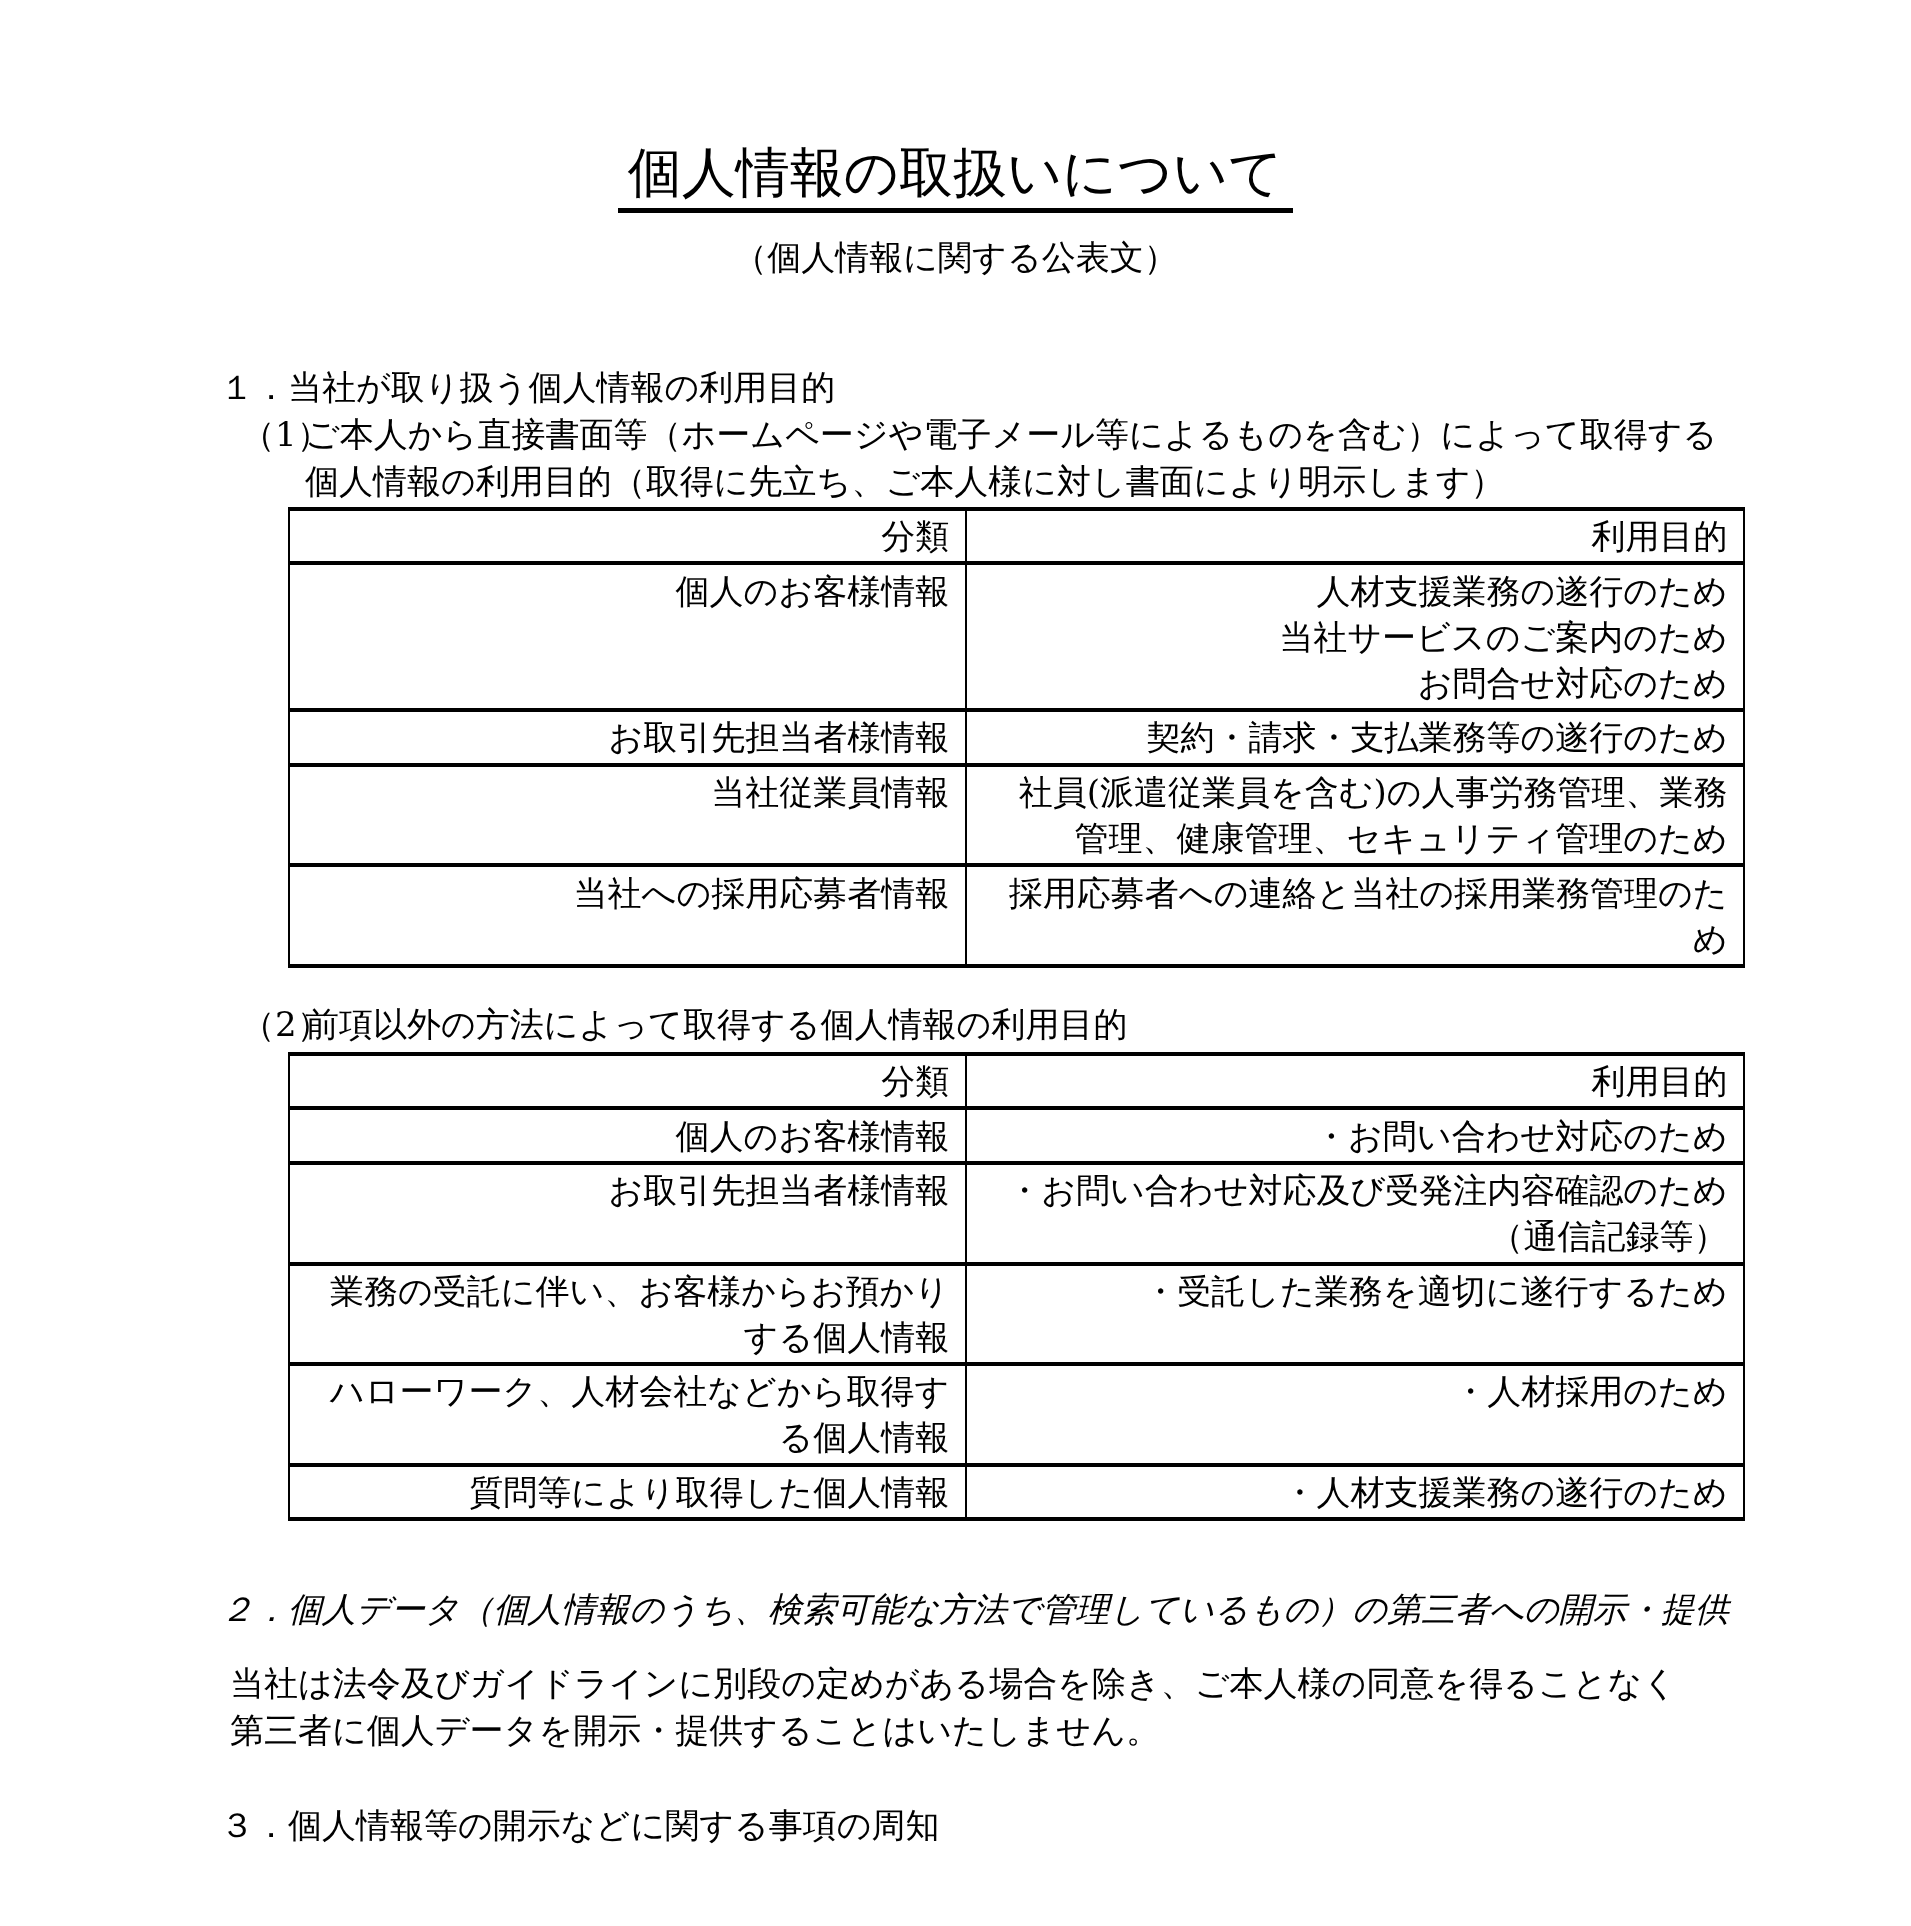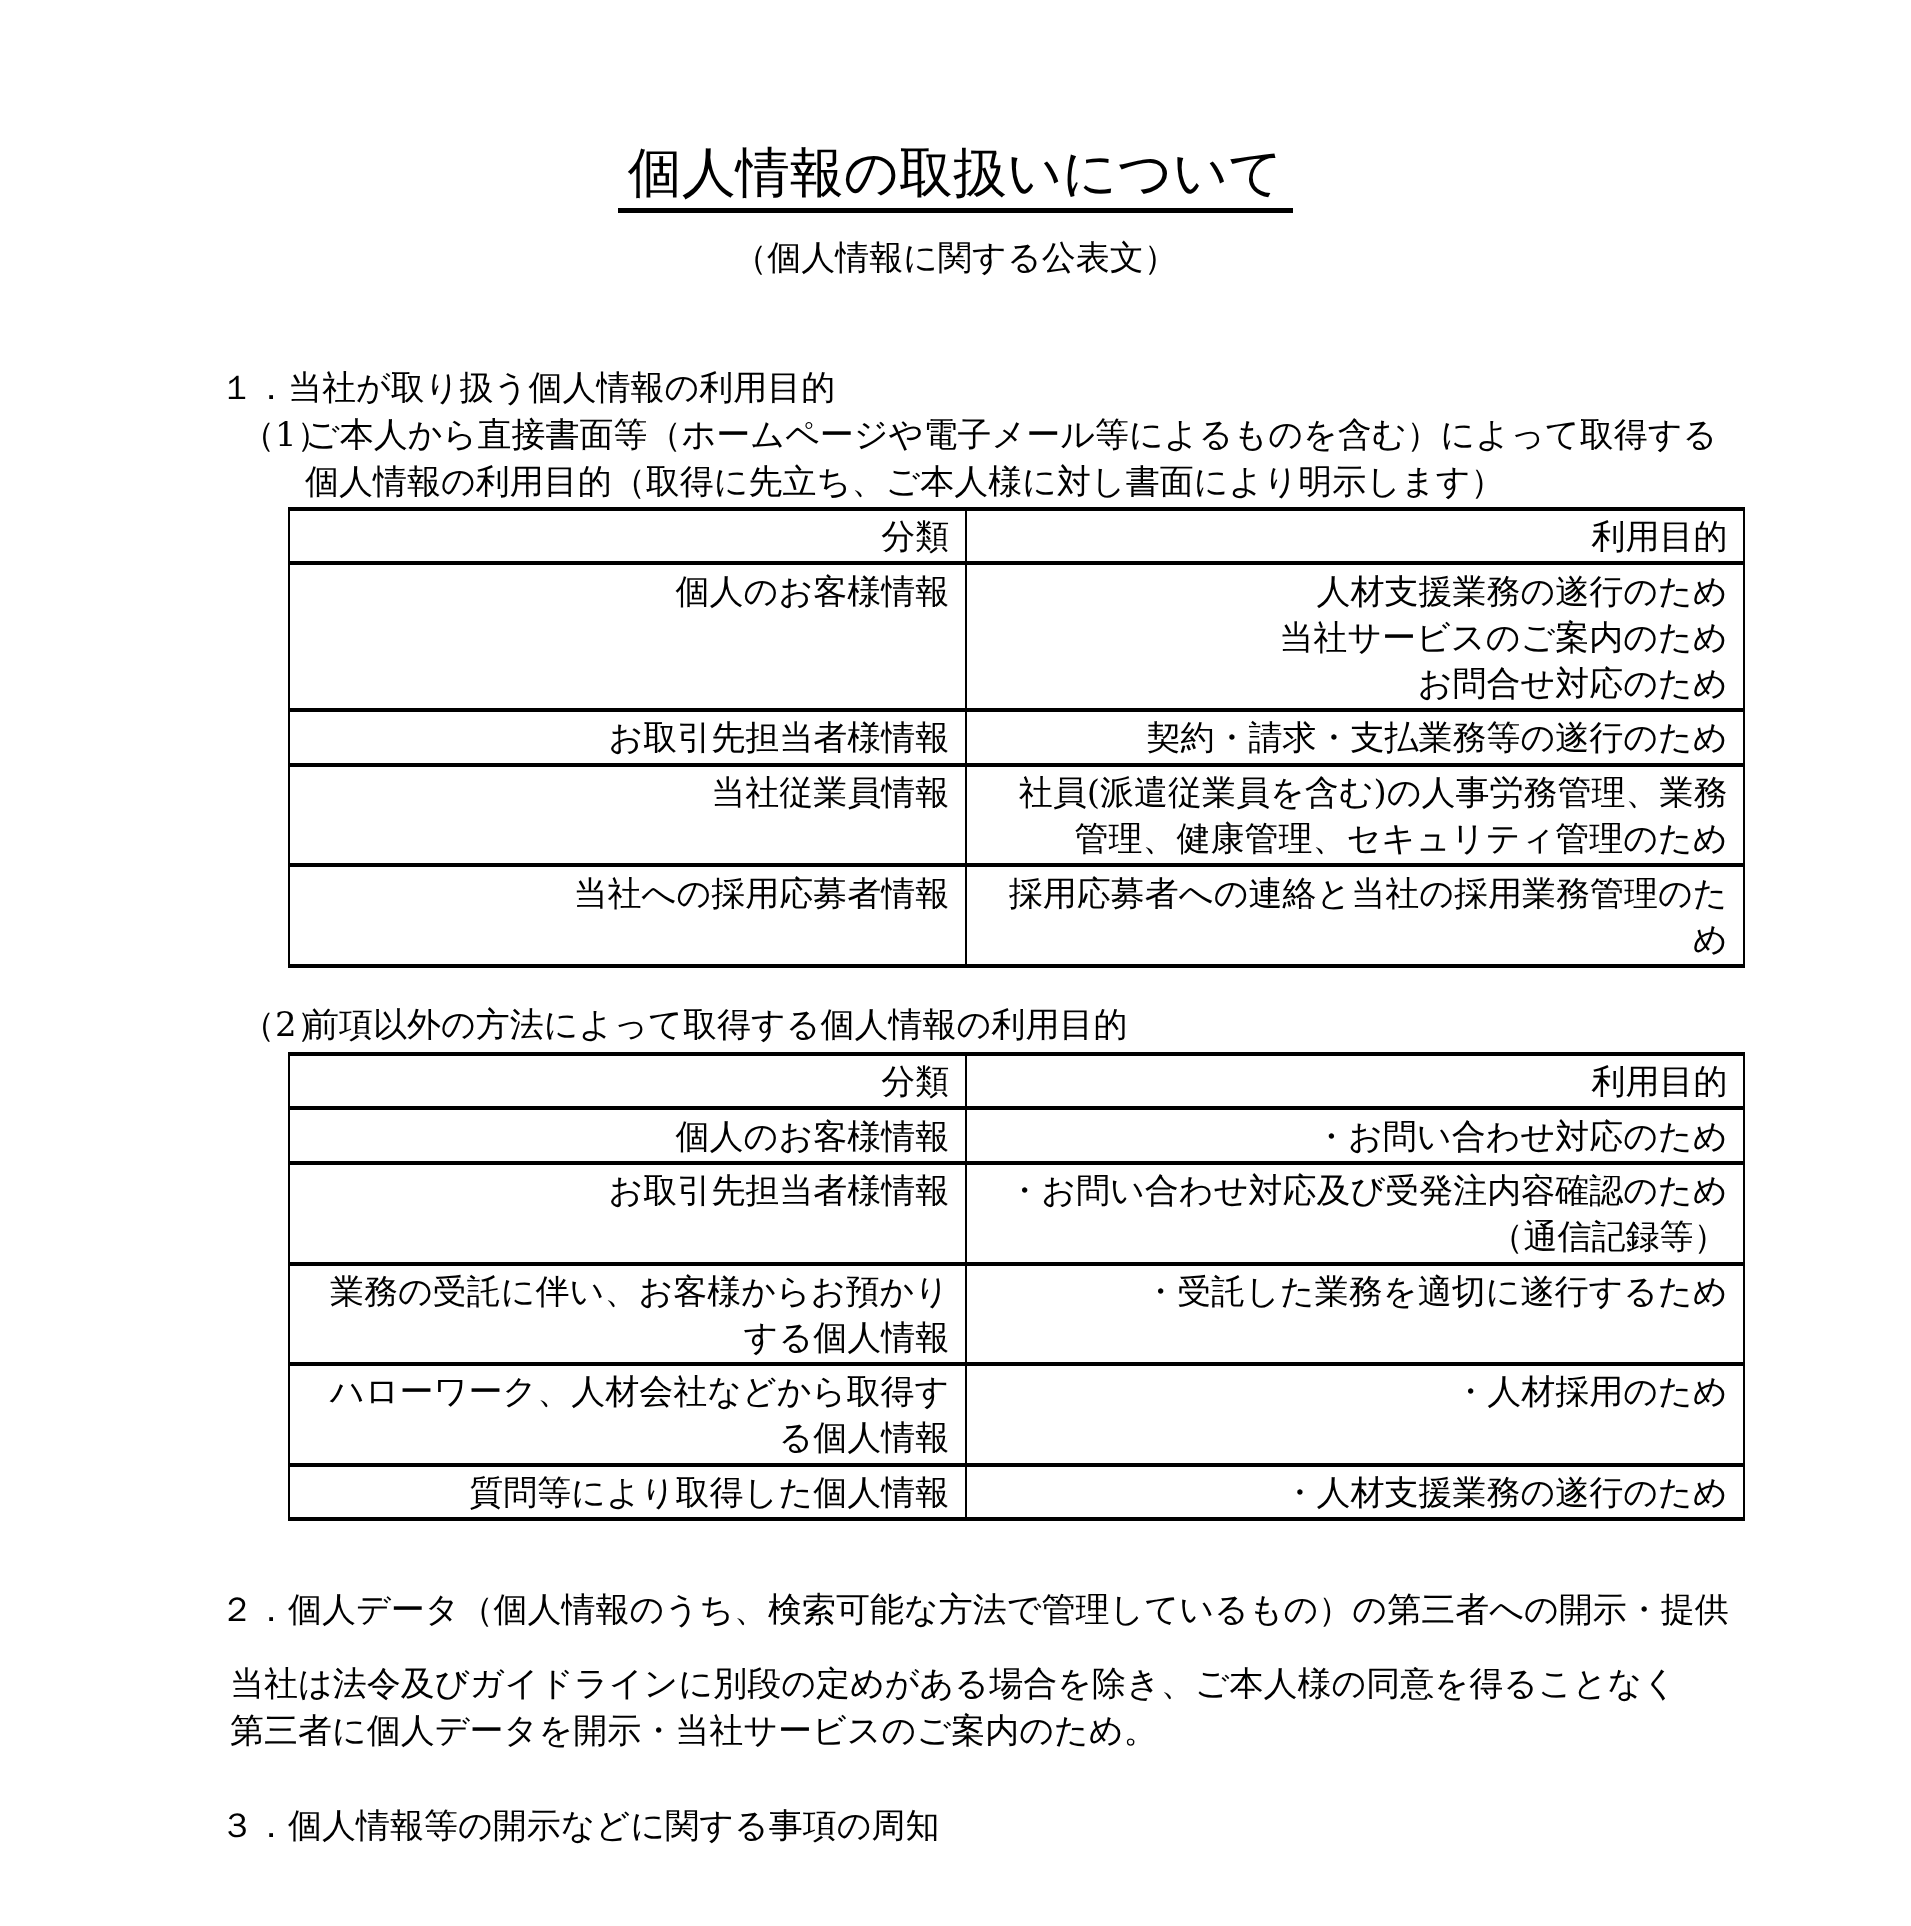--- a/index.html
+++ b/index.html
@@ -22,21 +22,21 @@
     font-size: 54px;
     line-height: 57px;
     border-bottom: 5.4px solid #000;
     padding: 0 9.6px 7px 9.6px;
     white-space: nowrap;
   }
   .subtitle { text-align: center; margin: 21px 0 12px -220px; width: 1911px; white-space: nowrap; }
 
   .sec-heading { white-space: nowrap; }
   .h-sec1 { margin-top: 83px; }
-  .h-sec2 { margin-top: 65px; }
+  .h-sec2 { margin-top: 65px; font-style: italic; }
   .h-sec3 { margin-top: 48px; }
 
   .sub-item { display: flex; align-items: flex-start; margin-left: 21px; }
   .sub-item.first { margin-top: 0; }
   .sub-item.second { margin-top: 33px; }
   .sub-label { flex: none; width: 64px; white-space: nowrap; }
   .sub-text { flex: 1 1 auto; min-width: 0; }
   .pline { display: block; white-space: nowrap; }
   .pline:empty { display: none; }
 
@@ -177,19 +177,19 @@
         <td>
           <div class="purpose-line">・人材支援業務の遂行のため</div>
         </td>
       </tr>
     </tbody>
   </table>
 
   <div class="sec-heading h-sec2">２．個人データ（個人情報のうち、検索可能な方法で管理しているもの）の第三者への開示・提供</div>
   <div class="para p-sec2">
     <div class="pline">当社は法令及びガイドラインに別段の定めがある場合を除き、ご本人様の同意を得ることなく</div>
-    <div class="pline">第三者に個人データを開示・当社サービスのご案内のため。</div>
+    <div class="pline">第三者に個人データを開示・提供することはいたしません。</div>
   </div>
 
   <div class="sec-heading h-sec3">３．個人情報等の開示などに関する事項の周知</div>
 
 </div>
 
 
 </body></html>

